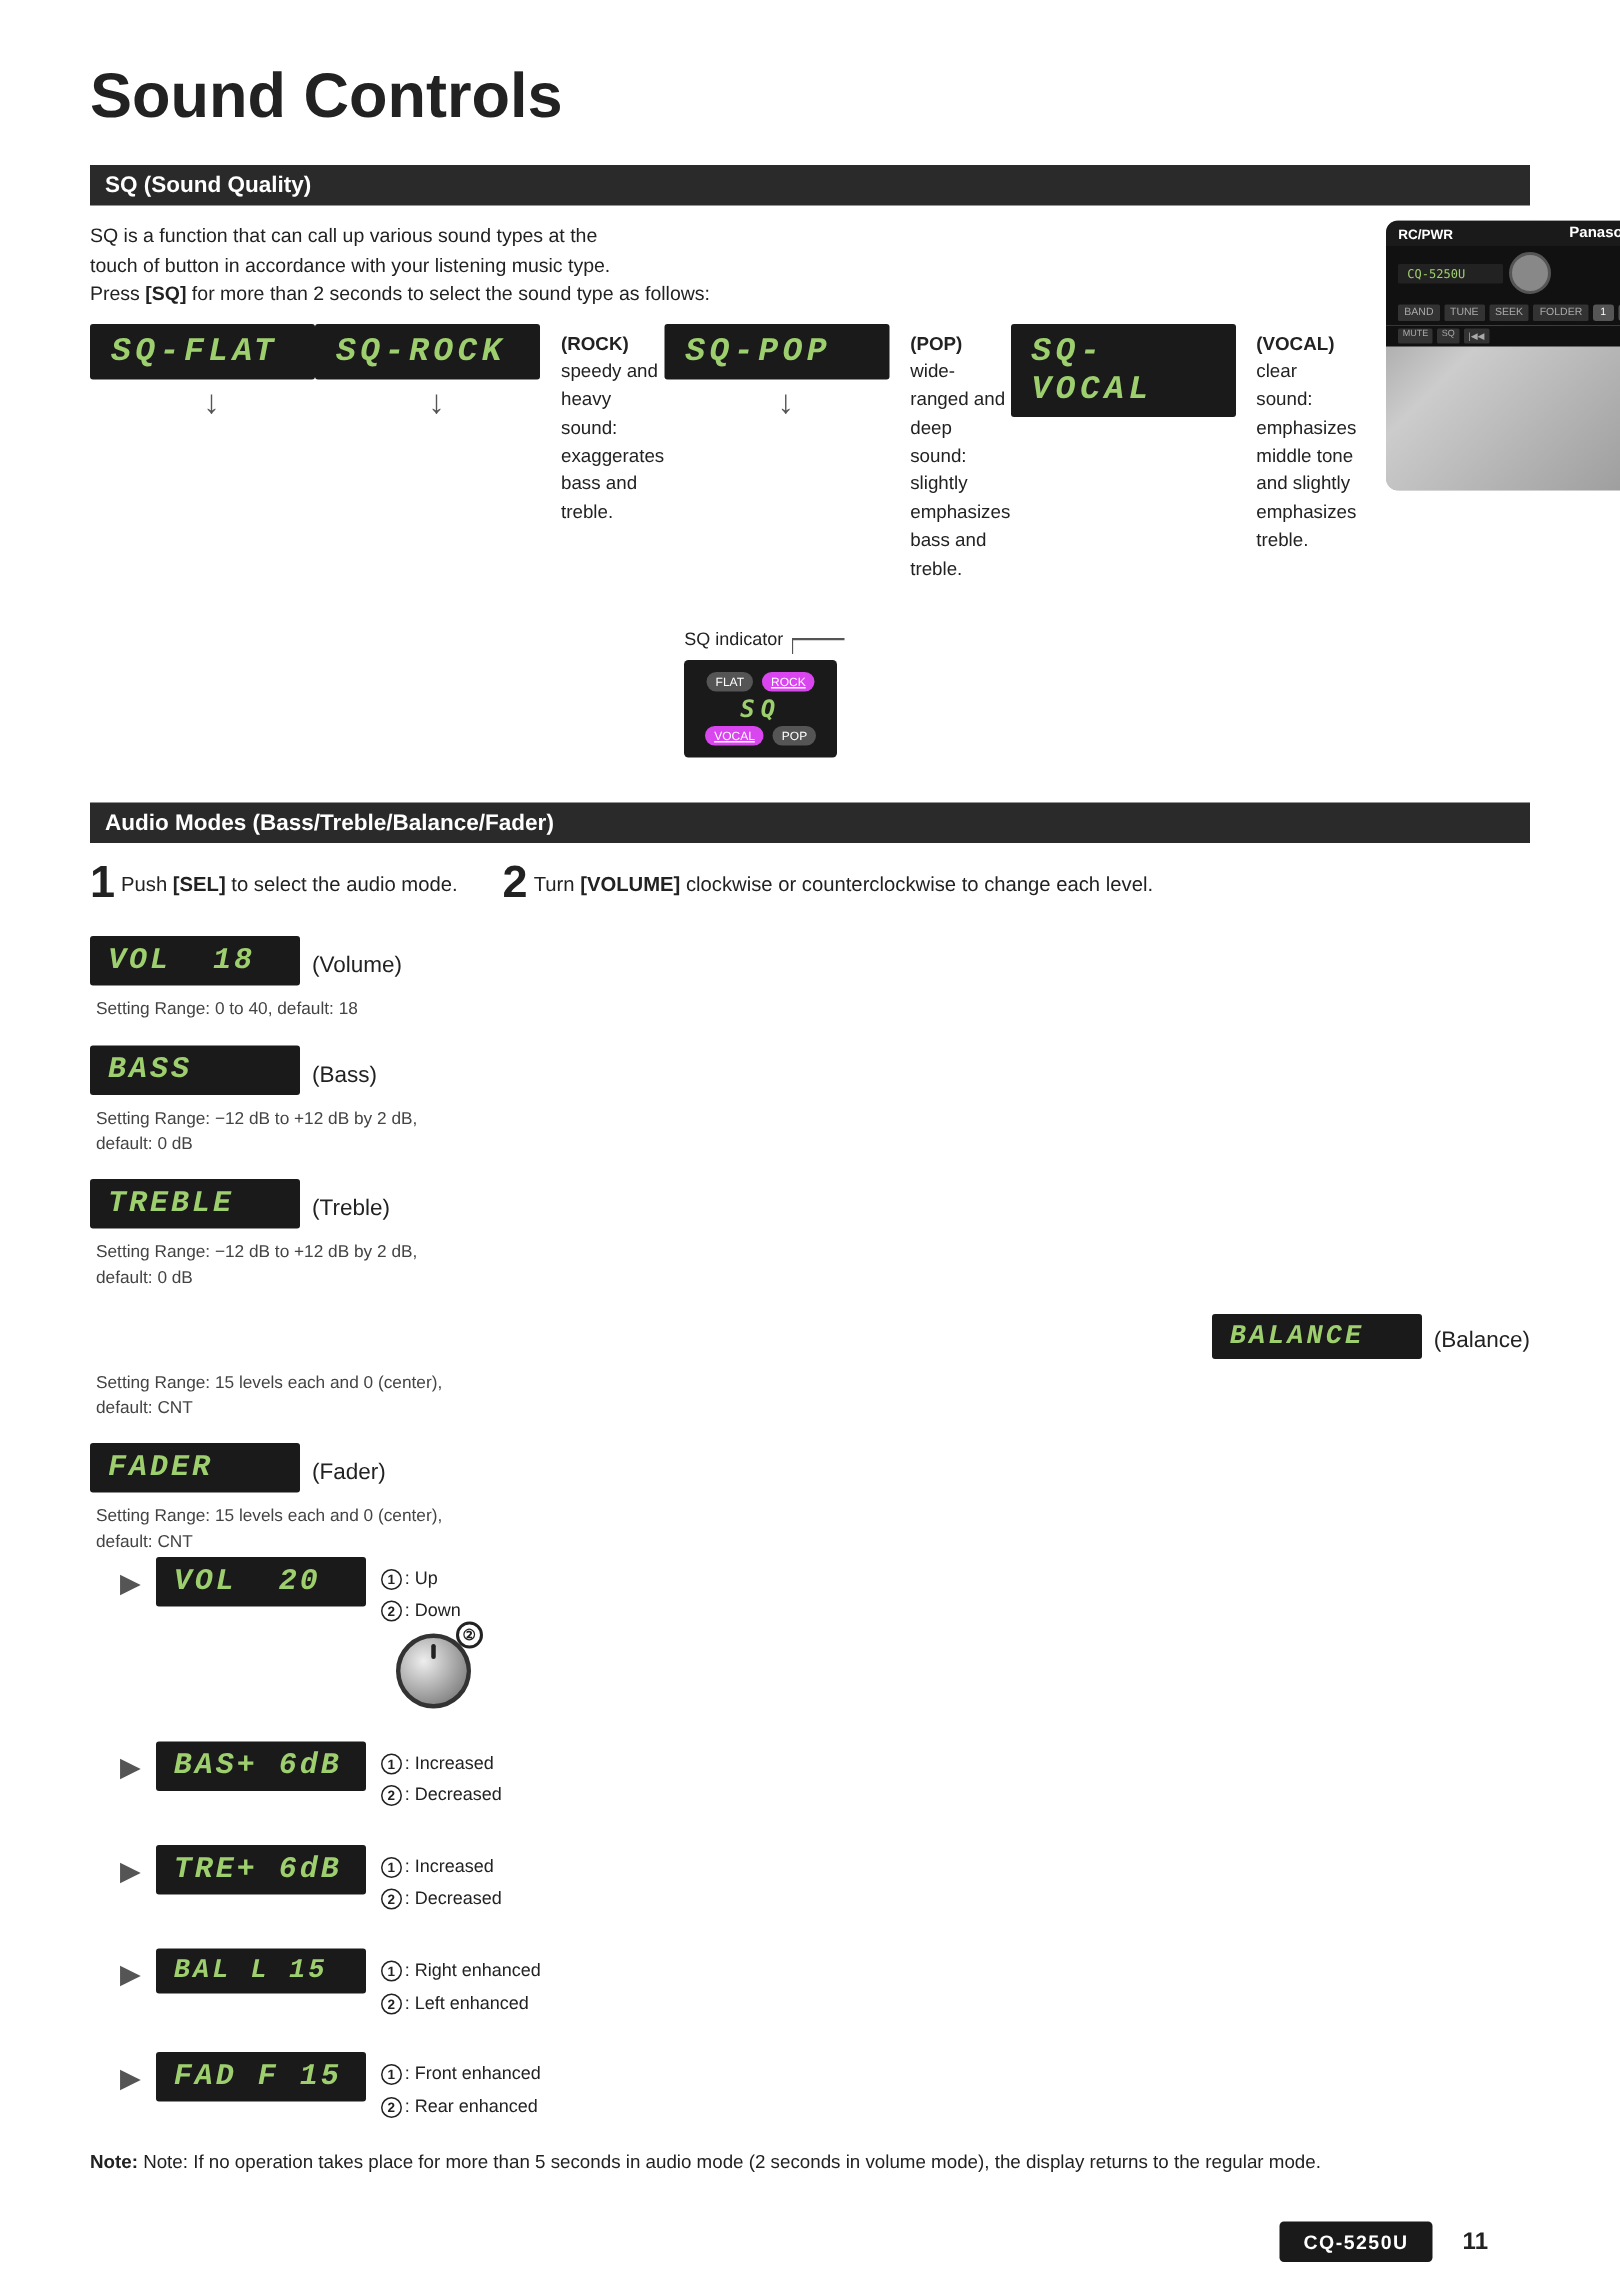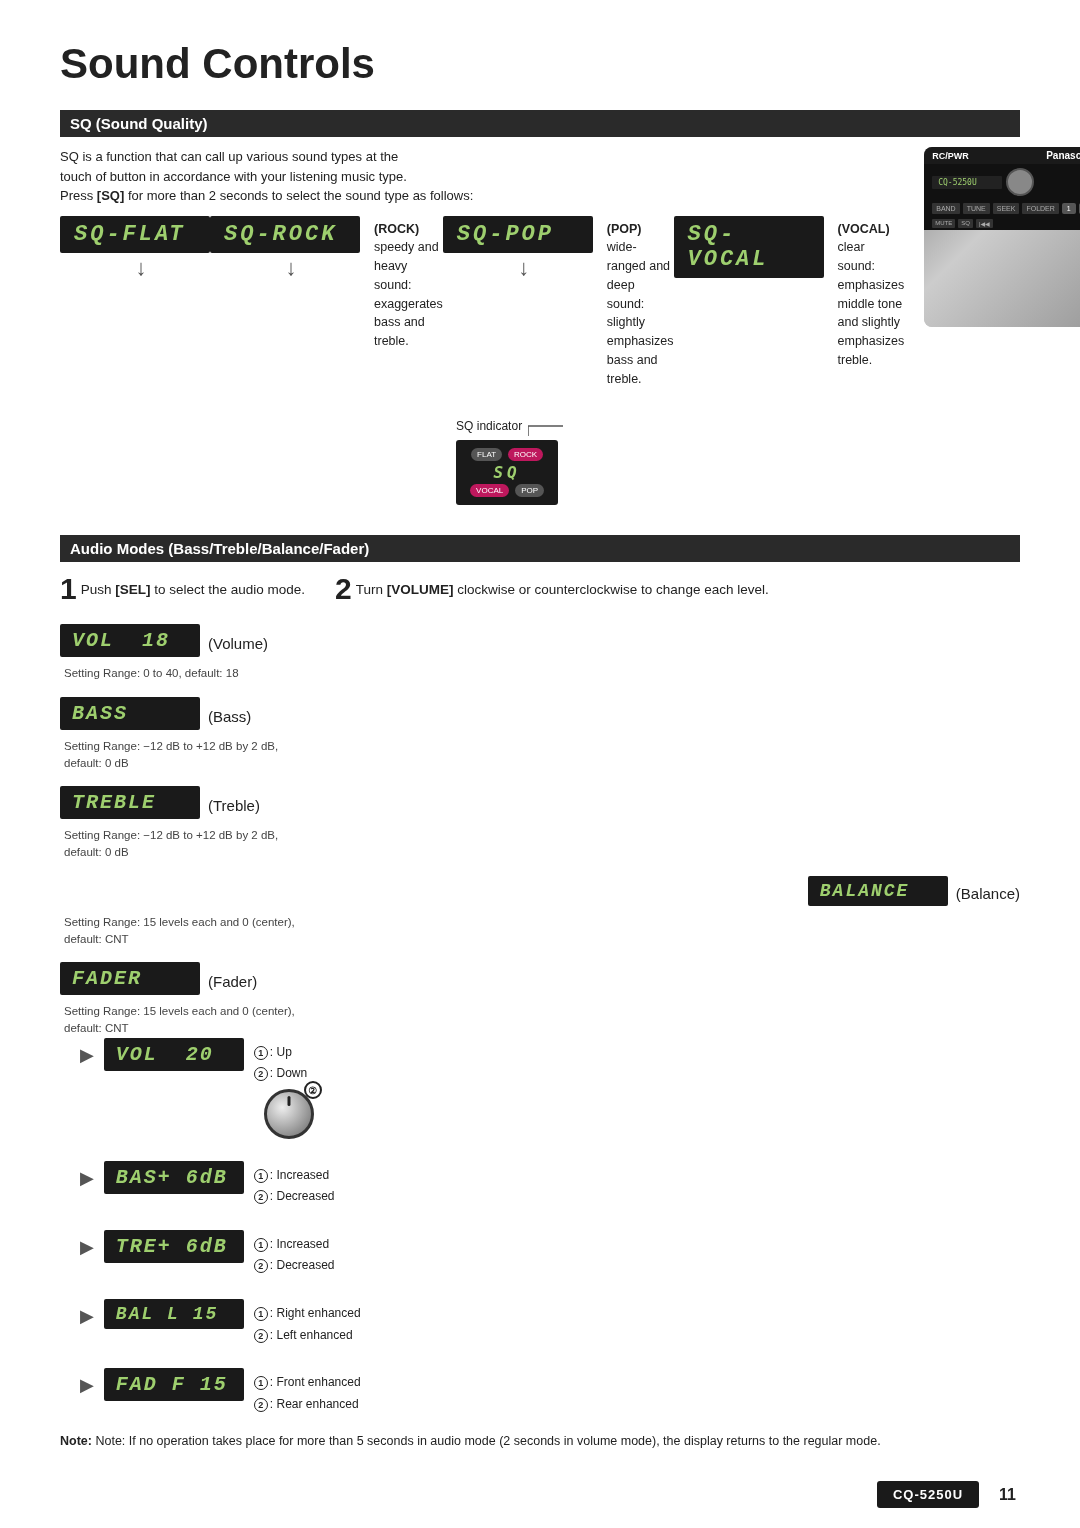--- a/index.html
+++ b/index.html
@@ -117,21 +117,21 @@
       display: flex;
       gap: 6px;
     }
     .sq-indicator-pill {
       background: #555;
       color: #fff;
       font-size: 8px;
       padding: 2px 6px;
       border-radius: 10px;
     }
-    .sq-indicator-pill.active { background: #be185d; }
+    .sq-indicator-pill.active { background: #d946ef; text-decoration: underline; }
     .sq-indicator-sq {
       color: #9ecf6e;
       font-family: monospace;
       font-size: 16px;
       font-weight: bold;
       font-style: italic;
       letter-spacing: 4px;
     }
     .sq-indicator-bottom {
       display: flex;
@@ -249,21 +249,21 @@
       margin-top: 20px;
       float: right;
       letter-spacing: 1px;
     }
     .page-num {
       font-size: 16px;
       font-weight: bold;
       color: #222;
       margin-top: 20px;
       float: right;
-      margin-right: 4px;
+      margin-right: 28px;
     }
     .footer-area {
       display: flex;
       justify-content: flex-end;
       align-items: center;
       gap: 20px;
       margin-top: 10px;
     }
     .sq-modes-wrapper {
       display: flex;

